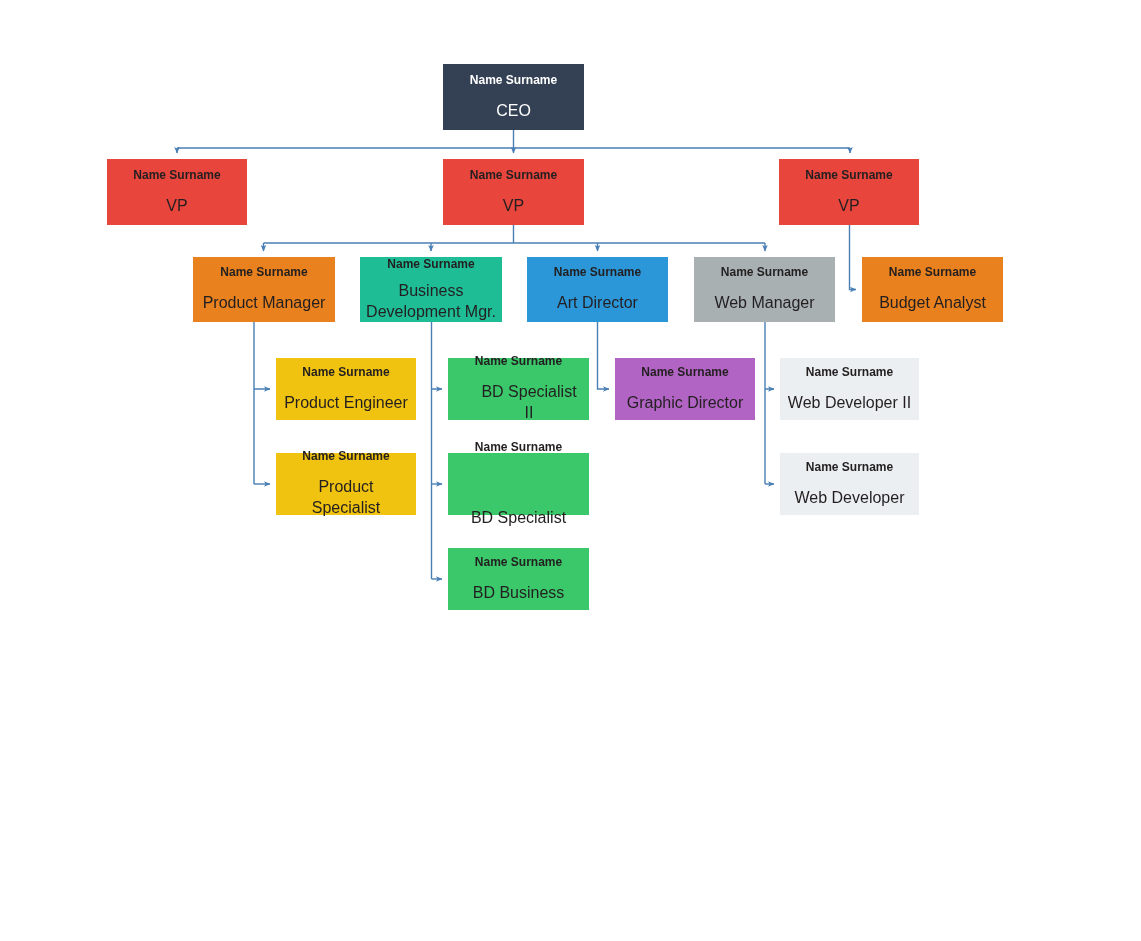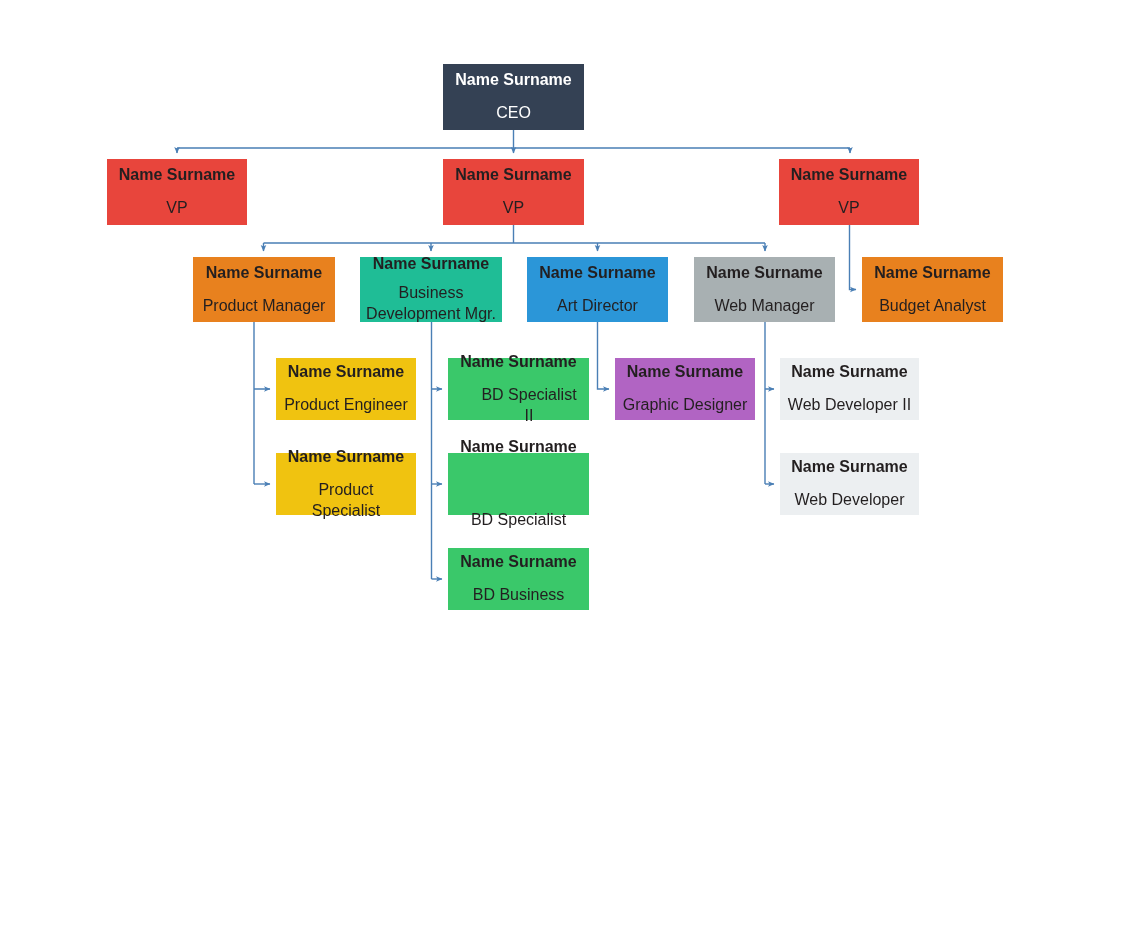--- a/index.html
+++ b/index.html
@@ -30,21 +30,21 @@
     position: absolute;
     box-sizing: border-box;
     display: flex;
     flex-direction: column;
     align-items: center;
     justify-content: center;
     text-align: center;
     padding: 4px 6px;
   }
   .node-name {
-    font-size: 16px;
+    font-size: 12px;
     font-weight: bold;
     line-height: 1.25;
     margin-bottom: 13px;
   }
   .node-title {
     font-size: 16px;
     font-weight: normal;
     line-height: 1.3;
   }
   .node.two-line-title .node-name {
@@ -122,21 +122,21 @@
       <div class="node" style="left: 276px; top: 358px; width: 140px; height: 62px; background: rgb(240, 195, 16);">
         <div class="node-name" style="color: rgb(35, 31, 32);">Name Surname</div>
         <div class="node-title" style="color: rgb(35, 31, 32);">Product Engineer</div>
       </div>
       <div class="node" style="left: 448px; top: 358px; width: 141px; height: 62px; background: rgb(58, 200, 106);">
         <div class="node-name" style="color: rgb(35, 31, 32);">Name Surname</div>
         <div class="node-title" style="color: rgb(35, 31, 32); margin-left: 21px;">BD Specialist II</div>
       </div>
       <div class="node" style="left: 615px; top: 358px; width: 140px; height: 62px; background: rgb(177, 100, 195);">
         <div class="node-name" style="color: rgb(35, 31, 32);">Name Surname</div>
-        <div class="node-title" style="color: rgb(35, 31, 32);">Graphic Designer</div>
+        <div class="node-title" style="color: rgb(35, 31, 32);">Graphic Director</div>
       </div>
       <div class="node" style="left: 780px; top: 358px; width: 139px; height: 62px; background: rgb(236, 239, 241);">
         <div class="node-name" style="color: rgb(35, 31, 32);">Name Surname</div>
         <div class="node-title" style="color: rgb(35, 31, 32);">Web Developer II</div>
       </div>
       <div class="node" style="left: 276px; top: 453px; width: 140px; height: 62px; background: rgb(240, 195, 16);">
         <div class="node-name" style="color: rgb(35, 31, 32);">Name Surname</div>
         <div class="node-title" style="color: rgb(35, 31, 32);">Product Specialist</div>
       </div>
       <div class="node" style="left: 448px; top: 453px; width: 141px; height: 62px; background: rgb(58, 200, 106);">

